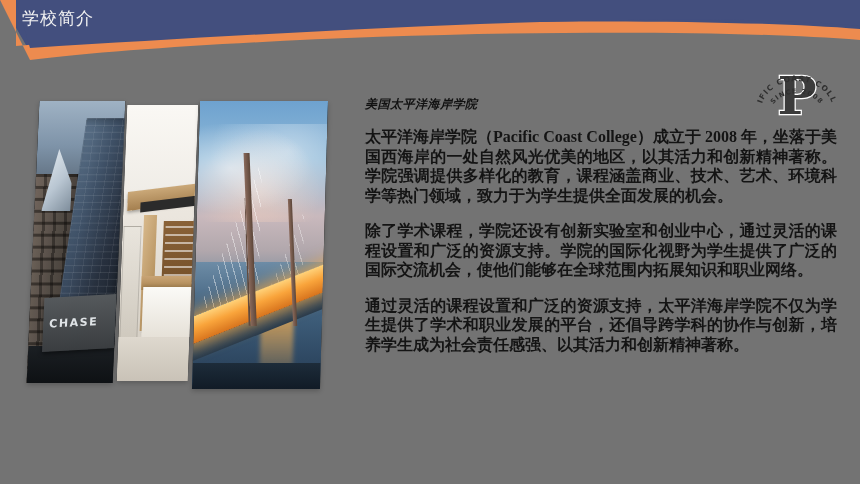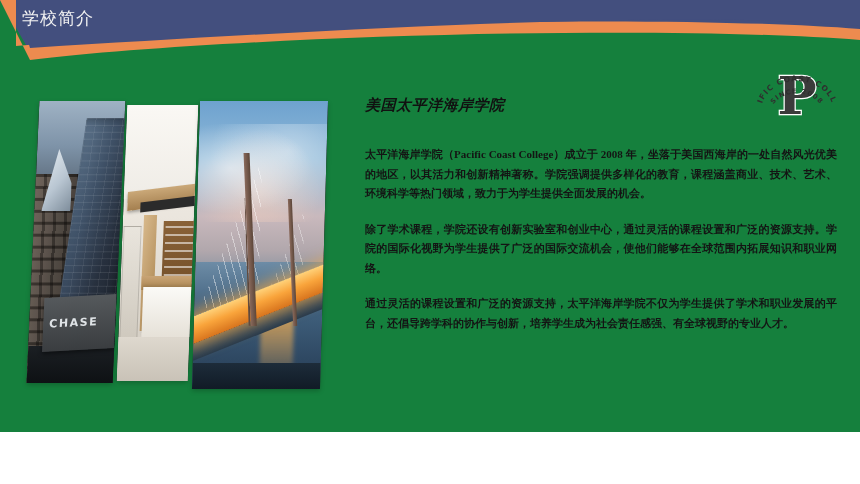--- a/index.html
+++ b/index.html
@@ -3,21 +3,21 @@
 <meta charset="utf-8">
 <title>学校简介</title>
 <style>
   html,body{margin:0;padding:0;}
   body{
     width:860px;height:484px;
     background:#ffffff;
     font-family:"Liberation Serif","DejaVu Serif",serif;
     overflow:hidden;position:relative;
   }
-  .slide{position:absolute;inset:0;width:860px;height:432px;background:#15803d;overflow:hidden;}
+  .slide{position:absolute;inset:0;width:860px;height:484px;background:#737373;overflow:hidden;}
 
   
   .banner{position:absolute;top:0;left:0;width:860px;height:64px;}
   .banner svg{display:block;width:860px;height:64px;}
   .banner-title{
     position:absolute;left:22px;top:6px;
     font-family:"DejaVu Sans","Liberation Sans",sans-serif;
     font-size:17px;line-height:24px;color:#f2f2f2;
     letter-spacing:1px;white-space:nowrap;
   }
@@ -202,26 +202,26 @@
   }
 
   
   .logo{position:absolute;right:22px;top:58px;width:82px;height:72px;}
   .logo svg{display:block;}
 
   
   .content{position:absolute;left:365px;top:96px;width:472px;}
   .head{
     font-family:Liberation Mono, monospace;
-    font-size:15px;font-weight:bold;font-style:italic;
-    color:#111;margin:0 0 30px 0;letter-spacing:.5px;
+    font-size:12px;font-weight:bold;font-style:italic;
+    color:#111;margin:0 0 14px 0;letter-spacing:.5px;
   }
   .para{
     font-family:"Liberation Serif","DejaVu Serif",serif;
-    font-size:11px;font-weight:bold;color:#141414;
+    font-size:16px;font-weight:bold;color:#141414;
     line-height:19.5px;margin:0 0 16px 0;
     text-align:justify;text-justify:inter-ideograph;
     word-break:break-all;
   }
   .para:last-child{margin-bottom:0;}
 </style>
 </head>
 <body>
 
 <div class="slide">
@@ -295,16 +295,16 @@
       <text font-family="'DejaVu Sans','Liberation Sans',sans-serif" font-size="6.6" font-weight="bold" letter-spacing="1.1" fill="#2f2f2f">
         <textPath href="#arcBot" startOffset="50%" text-anchor="middle">SINCE 2008</textPath>
       </text>
     </svg>
   </div>
 
   <div class="content">
     <h1 class="head">美国太平洋海岸学院</h1>
     <p class="para">太平洋海岸学院（Pacific Coast College）成立于 2008 年，坐落于美国西海岸的一处自然风光优美的地区，以其活力和创新精神著称。学院强调提供多样化的教育，课程涵盖商业、技术、艺术、环境科学等热门领域，致力于为学生提供全面发展的机会。</p>
     <p class="para">除了学术课程，学院还设有创新实验室和创业中心，通过灵活的课程设置和广泛的资源支持。学院的国际化视野为学生提供了广泛的国际交流机会，使他们能够在全球范围内拓展知识和职业网络。</p>
-    <p class="para">通过灵活的课程设置和广泛的资源支持，太平洋海岸学院不仅为学生提供了学术和职业发展的平台，还倡导跨学科的协作与创新，培养学生成为社会责任感强、有全球视野的专业人才。</p>
+    <p class="para">通过灵活的课程设置和广泛的资源支持，太平洋海岸学院不仅为学生提供了学术和职业发展的平台，还倡导跨学科的协作与创新，培养学生成为社会责任感强、以其活力和创新精神著称。</p>
   </div>
 
 </div>
 
 </body></html>

